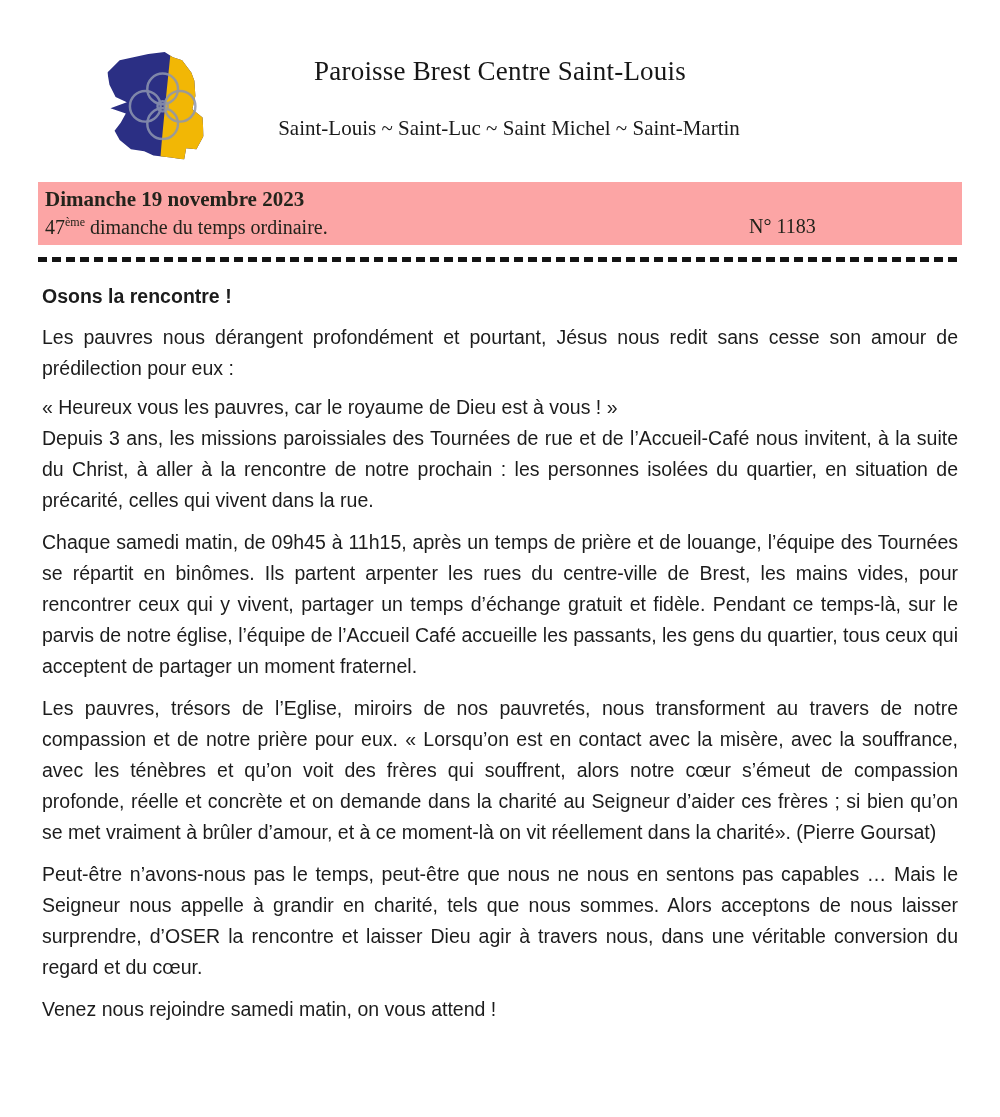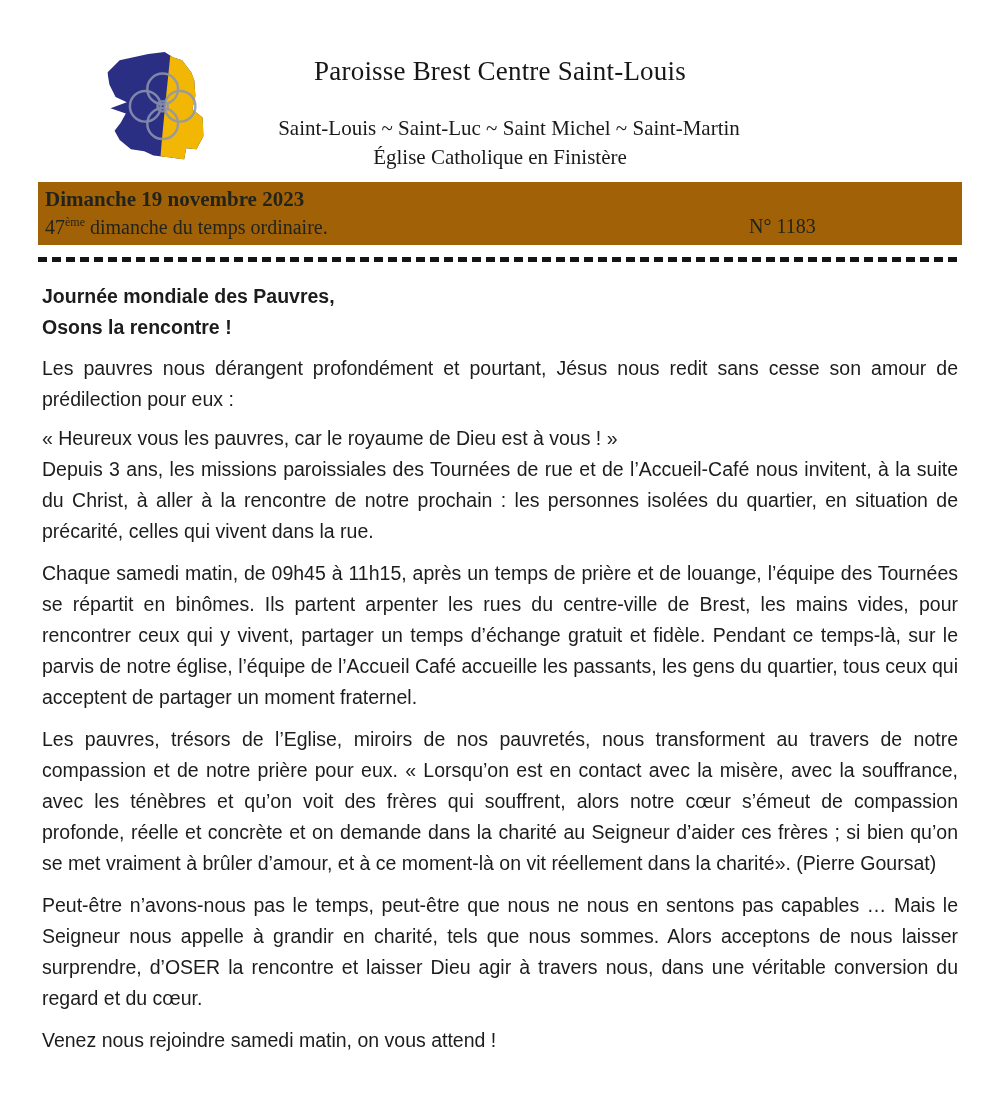--- a/index.html
+++ b/index.html
@@ -19,21 +19,21 @@
   }
   .hdr-sub {
     position:absolute; left:0; right:0; text-align:center;
     font-family:"Liberation Serif", serif; font-size:21px; color:#1a1a1a;
   }
   .hdr-sub1 { top:116px;padding-left:18px; }
   .hdr-sub2 { top:145px; }
   
   .date-band {
     position:absolute; left:38px; top:182px; width:924px; height:63px;
-    background:#a16207; box-sizing:border-box; padding:5px 4px 0 7px;
+    background:#fca5a5; box-sizing:border-box; padding:5px 4px 0 7px;
     font-family:"Liberation Serif", serif; color:#23231b;
   }
   .band-date { font-size:21px; font-weight:bold; }
   .band-row2 { position:relative; margin-top:3px; font-size:20px; }
   .band-week sup { font-size:12px; }
   .band-issue { position:absolute; left:664px; top:0;margin-left:40px; }
   
   .dashed-rule {
     position:absolute; left:38px; top:257px; width:924px; height:5px;
     background:repeating-linear-gradient(90deg,#141414 0 9px, transparent 9px 14px);
@@ -73,35 +73,33 @@
         <circle cx="64" cy="38" r="15"></circle>
         <circle cx="64" cy="72" r="15"></circle>
         <circle cx="47" cy="55" r="15"></circle>
         <circle cx="81" cy="55" r="15"></circle>
         <circle cx="64" cy="55" r="5"></circle>
       </g>
     </svg>
   </div>
   <div class="hdr-title">Paroisse Brest Centre Saint-Louis</div>
   <div class="hdr-sub hdr-sub1">Saint-Louis ~ Saint-Luc ~ Saint Michel ~ Saint-Martin</div>
-  <div class="hdr-sub hdr-sub2">Église Catholique en Finistère</div>
 
   <div class="date-band">
     <div class="band-date">Dimanche 19 novembre 2023</div>
     <div class="band-row2">
       <span class="band-week"><span>47</span><sup>ème</sup><span> dimanche du temps ordinaire.</span></span>
       <span class="band-issue">N° 1183</span>
     </div>
   </div>
 
   <div class="dashed-rule"></div>
 
   <div class="article">
     <div class="article-heading">
-      <div>Journée mondiale des Pauvres,</div>
       <div>Osons la rencontre !</div>
     </div>
     <p class="intro">Les pauvres nous dérangent profondément et pourtant, Jésus nous redit sans cesse son amour de prédilection pour eux :</p>
     <div class="quote">« Heureux vous les pauvres, car le royaume de Dieu est à vous ! »</div>
     <p>Depuis 3 ans, les missions paroissiales des Tournées de rue et de l’Accueil-Café nous invitent, à la suite du Christ, à aller à la rencontre de notre prochain : les personnes isolées du quartier, en situation de précarité, celles qui vivent dans la rue.</p>
     <p>Chaque samedi matin, de 09h45 à 11h15, après un temps de prière et de louange, l’équipe des Tournées se répartit en binômes. Ils partent arpenter les rues du centre-ville de Brest, les mains vides, pour rencontrer ceux qui y vivent, partager un temps d’échange gratuit et fidèle. Pendant ce temps-là, sur le parvis de notre église, l’équipe de l’Accueil Café accueille les passants, les gens du quartier, tous ceux qui acceptent de partager un moment fraternel.</p>
     <p>Les pauvres, trésors de l’Eglise, miroirs de nos pauvretés, nous transforment au travers de notre compassion et de notre prière pour eux. « Lorsqu’on est en contact avec la misère, avec la souffrance, avec les ténèbres et qu’on voit des frères qui souffrent, alors notre cœur s’émeut de compassion profonde, réelle et concrète et on demande dans la charité au Seigneur d’aider ces frères ; si bien qu’on se met vraiment à brûler d’amour, et à ce moment-là on vit réellement dans la charité». (Pierre Goursat)</p>
     <p>Peut-être n’avons-nous pas le temps, peut-être que nous ne nous en sentons pas capables … Mais le Seigneur nous appelle à grandir en charité, tels que nous sommes. Alors acceptons de nous laisser surprendre, d’OSER la rencontre et laisser Dieu agir à travers nous, dans une véritable conversion du regard et du cœur.</p>
     <p class="closing">Venez nous rejoindre samedi matin, on vous attend !</p>
   </div>

